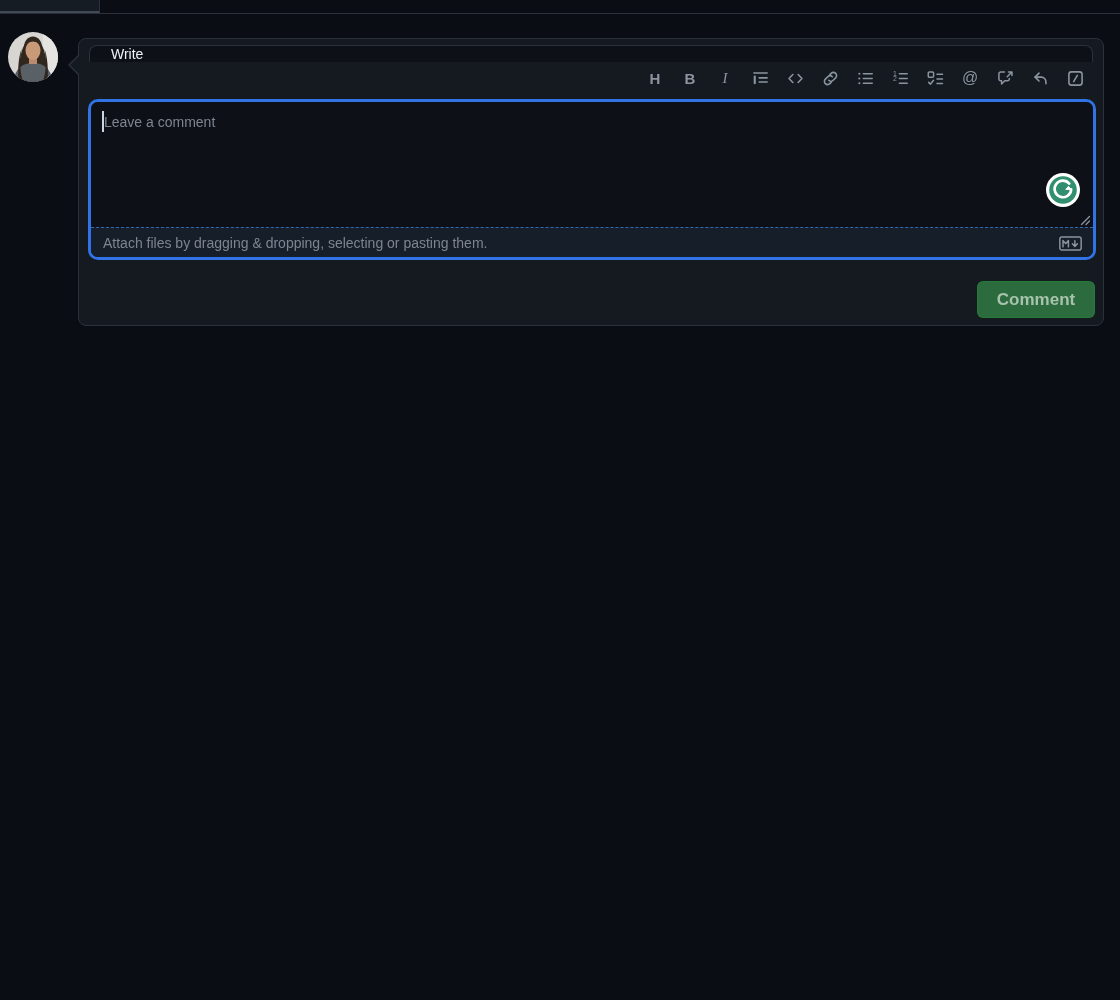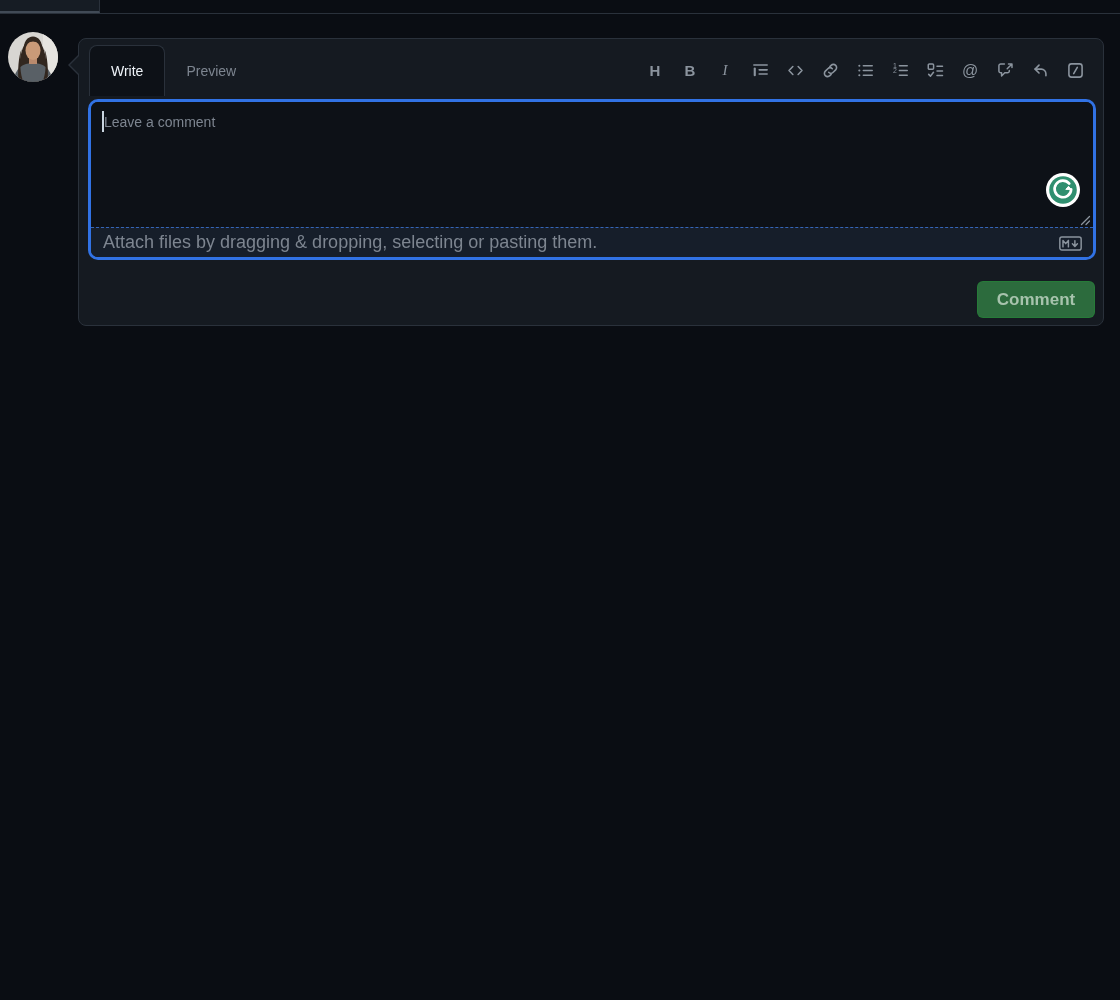--- a/index.html
+++ b/index.html
@@ -22,21 +22,21 @@
   .avatar svg { display:block; width:50px; height:50px; }
 
   
   .card { position:absolute; left:78px; top:38px; width:1026px; height:288px;
           background:#151a21; border:1px solid #2a313b; border-radius:8px; }
   .card-caret-border { position:absolute; left:-11px; top:15px; width:0; height:0;
           border:11px solid transparent; border-left:0; border-right:11px solid #2a313b; }
   .card-caret { position:absolute; left:-9px; top:16.5px; width:0; height:0;
           border:9.5px solid transparent; border-left:0; border-right:9.5px solid #151a21; }
 
-  .card-header { display:flex; align-items:stretch; height:57px; padding:6px 10px 0 10px; }
+  .card-header { display:flex; align-items:stretch; height:57px; padding:6px 10px 0 10px;flex-direction:column; }
   .tab { display:flex; align-items:center; padding:0 21px; font-size:14px; color:#7d8590;
          border-radius:8px 8px 0 0; cursor:pointer; }
   .tab.active { background:#0d1117; border:1px solid #2a313b; border-bottom:none;
                 color:#eef3f8; font-weight:500; }
 
   .toolbar { margin-left:auto; display:flex; align-items:center; gap:3px; padding-right:2px; }
   .tool { width:32px; height:32px; display:flex; align-items:center; justify-content:center;
           color:#8b949e; cursor:pointer; border-radius:4px; }
   .tool svg { display:block; }
   .glyph-h { font-size:15px; font-weight:600; }
@@ -52,21 +52,21 @@
             font-family:"Liberation Sans", sans-serif; }
   .editor textarea::placeholder { color:#7d8590; opacity:1; }
   .caret-bar { position:absolute; left:11px; top:9px; width:1.5px; height:21px; background:#c9d5e0; }
 
   .grammarly { position:absolute; right:13px; top:71px; width:34px; height:34px; cursor:pointer; }
   .resize-handle { position:absolute; right:2px; top:110px; color:#8b949e; }
 
   .attach-row { position:absolute; left:0; bottom:0; width:100%; height:30px; background:#161e2a;
                 border-top:1px dashed #3565b8; display:flex; align-items:center;
                 justify-content:space-between; padding:0 11px 0 12px; cursor:pointer; }
-  .attach-text { font-size:18px; color:#7d8590; }
+  .attach-text { font-size:14px; color:#7d8590; }
   .md-icon { color:#8b949e; display:flex; align-items:center; }
 
   
   .card-footer { position:absolute; right:8px; top:242px; }
   .comment-btn { width:118px; height:37px; background:#2c6b3d; color:#a7c3ad; border:1px solid rgba(35,134,54,.6);
                  border-radius:6px; font-size:17px; font-weight:600; font-family:"Liberation Sans", sans-serif;
                  cursor:not-allowed; }
 </style>
 </head>
 <body>
@@ -90,23 +90,20 @@
 </div>
 
 <div class="card">
   <div class="card-caret-border"></div>
   <div class="card-caret"></div>
 
   <div class="card-header">
     <div class="tab active">
       <span>Write</span>
     </div>
-    <div class="tab">
-      <span>Preview</span>
-    </div>
 
     <div class="toolbar">
       <span class="tool glyph-h">H</span>
       <span class="tool glyph-b">B</span>
       <span class="tool glyph-i">I</span>
       <span class="tool">
         <svg width="17" height="17" viewBox="0 0 16 16" fill="none" stroke="currentColor" stroke-linecap="round">
           <path d="M1.75 2.75h12.5" stroke-width="1.5"></path>
           <path d="M2.6 6.2v6.3" stroke-width="2"></path>
           <path d="M6.75 7.4h7.5M6.75 11.3h7.5" stroke-width="1.5"></path>

